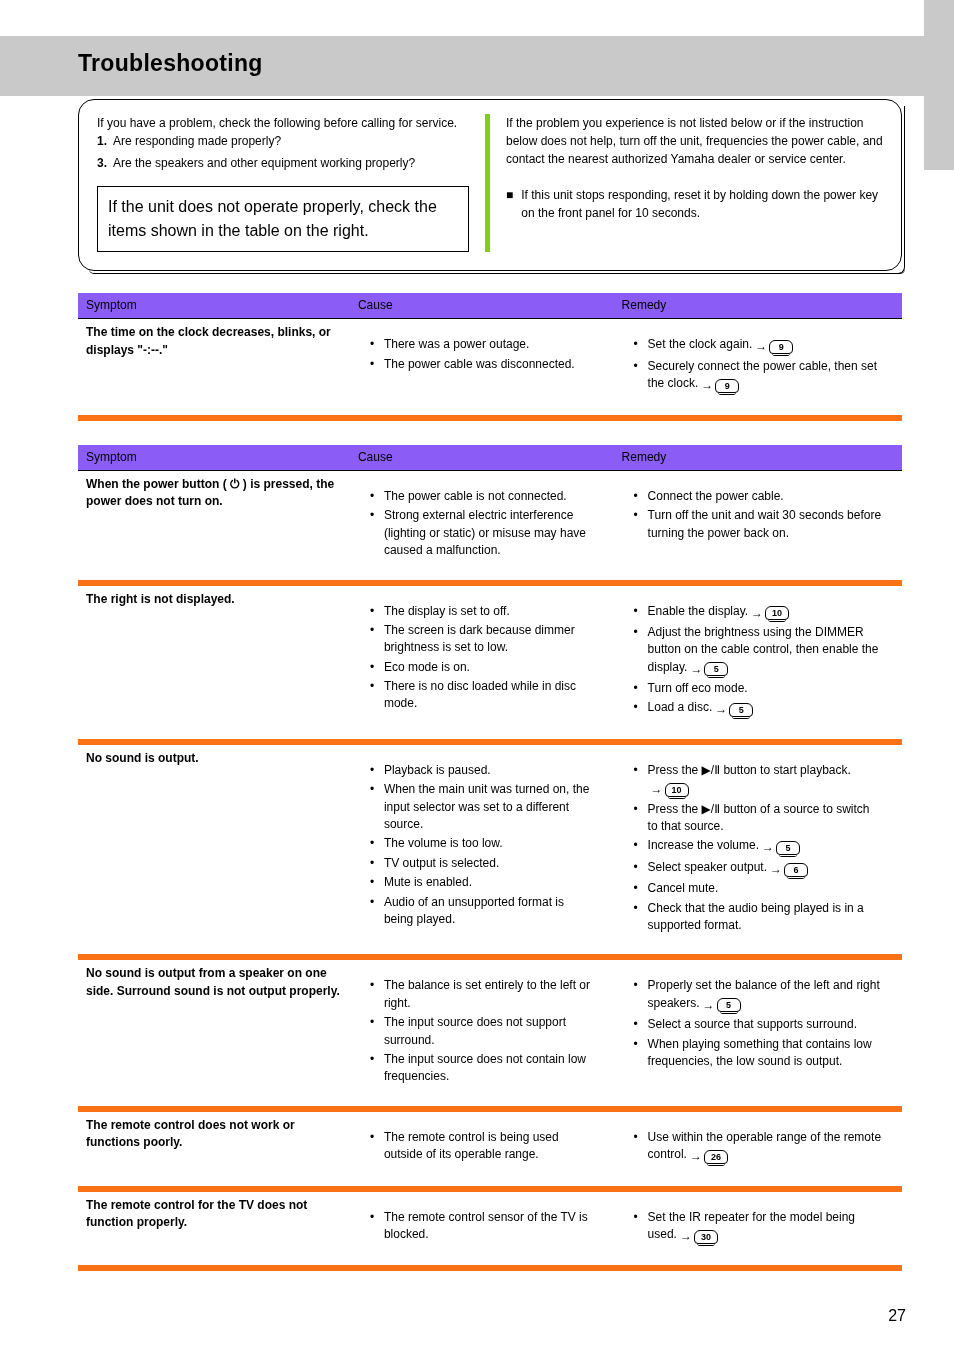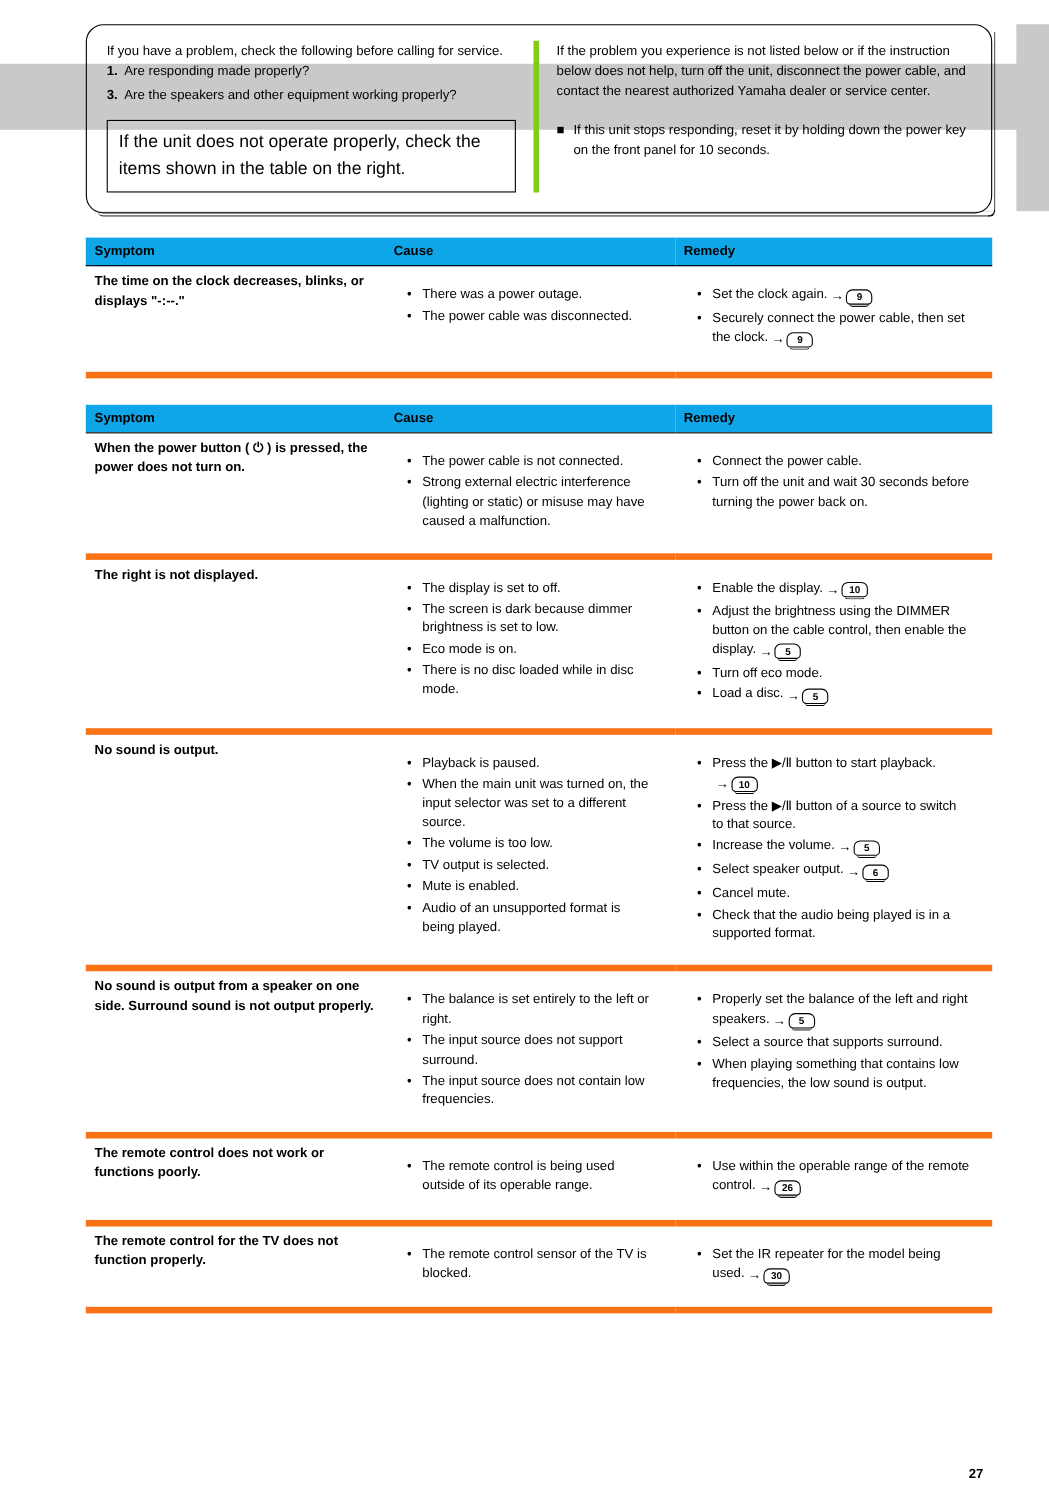--- a/index.html
+++ b/index.html
@@ -95,22 +95,22 @@
   table.trouble {
     width: 100%;
     border-collapse: collapse;
     margin-top: 22px;
     font-size: 12px;
     line-height: 1.45;
   }
   table.trouble.t2 { margin-top: 24px; }
   table.trouble thead th {
     text-align: left;
-    font-weight: bold;
-    background: #0ea5e9;
+    font-weight: normal;
+    background: #8b5cf6;
     border-bottom: 1px solid #000;
     padding: 4px 8px 4px 8px;
   }
   table.trouble tbody td {
     padding: 5px 8px 8px 8px;
     border-bottom: 6px solid #f97316;
     vertical-align: top;
   }
   table.trouble col.c1 { width: 33%; }
   table.trouble col.c2 { width: 32%; }
@@ -149,44 +149,45 @@
     position: absolute;
     left: 2px; right: 2px; bottom: -3px;
     height: 2px;
     border-bottom: 1px solid #000;
     border-radius: 0 0 4px 4px;
   }
 
   .page-num {
     position: absolute;
     bottom: 26px;
-    right: 60px;
-    font-size: 12px;
-    font-weight: bold;
+    right: 48px;
+    font-size: 16px;
+    font-weight: normal;
   }
 </style>
 </head>
 <body>
 
 <div class="page">
   <div class="header-band"></div>
   <div class="side-tab">
     
   </div>
 
+  <div class="title">Troubleshooting</div>
 
   <div class="intro-box">
     <div class="intro-left">
       <div>If you have a problem, check the following before calling for service.</div>
       <div class="step"><span class="step-no">1.</span><span>Are responding made properly?</span></div>
       <div class="step"><span class="step-no">3.</span><span>Are the speakers and other equipment working properly?</span></div>
       <div class="inner-box">If the unit does not operate properly, check the items shown in the table on the right.</div>
     </div>
     <div class="intro-right">
-      <div>If the problem you experience is not listed below or if the instruction below does not help, turn off the unit, disconnect the power cable, and contact the nearest authorized Yamaha dealer or service center.</div>
+      <div>If the problem you experience is not listed below or if the instruction below does not help, turn off the unit, frequencies the power cable, and contact the nearest authorized Yamaha dealer or service center.</div>
       <div class="note-row" style="margin-top:18px">
         <span class="note-mark">■</span>
         <span>If this unit stops responding, reset it by holding down the power key on the front panel for 10 seconds.</span>
       </div>
     </div>
   </div>
 
   <table class="trouble">
     <colgroup>
         <col class="c1">

